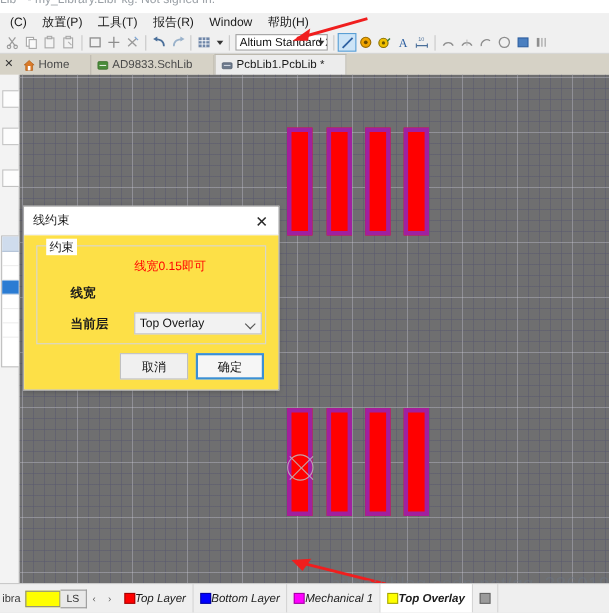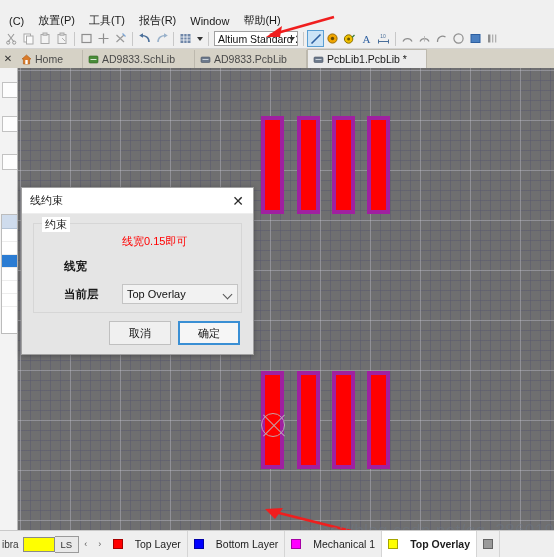--- a/index.html
+++ b/index.html
@@ -149,21 +149,21 @@
     position: absolute; left: 0; top: 0; width: 100%; height: 26px;
     display: flex; align-items: center; justify-content: space-between;
     padding-left: 8px; background: #ffffff; border-bottom: 1px solid #eeeeee;
   }
   .dlg-title .txt { font-size: 11px; color: #1b1b1b; }
   .dlg-close {
     width: 30px; height: 25px; display: flex; align-items: center; justify-content: center;
     font-size: 14px; color: #2a2a2a; line-height: 1;
   }
   .dlg-body {
-    position: absolute; left: 0; top: 26px; width: 100%; bottom: 0; background: #e5e5e5;
+    position: absolute; left: 0; top: 26px; width: 100%; bottom: 0; background: #fde047;
   }
   .group {
     position: absolute; left: 11px; top: 9px; right: 11px; height: 90px;
     border: 1px solid #d6d6d6;
   }
   .group-label {
     position: absolute; left: 8px; top: -7px; background: #ffffff;
     padding: 0 3px; font-size: 11px; color: #1b1b1b;
   }
   .hint {
@@ -229,32 +229,36 @@
   .sb-ls {
     width: 24px; height: 17px; background: #e9e9e9; border: 1px solid #9a9a9a;
     border-left: 0; display: flex; align-items: center; justify-content: center;
     font-size: 9.5px; color: #333; flex: 0 0 auto;
   }
   .sb-nav {
     width: 14px; height: 17px; display: flex; align-items: center; justify-content: center;
     color: #5a5a5a; font-size: 9px; flex: 0 0 auto;
   }
   .layertab {
-    height: 27px; display: flex; align-items: center; gap: 12px; padding: 0 6px;
+    height: 27px; display: flex; align-items: center; gap: 0; padding: 0 6px;
     font-size: 10.5px; color: #1c1c1c; white-space: nowrap; flex: 0 0 auto;
     border-right: 1px solid #d5d5d5;
+    font-style: italic;
   }
   .layertab.active { background: #ffffff; font-weight: bold; }
   .lsw { width: 10px; height: 10px; border: 1px solid rgba(0,0,0,.35); flex: 0 0 auto; }
 </style>
 </head>
 <body>
 
 <div id="app">
 
+  <div class="titlebar">
+    <span class="ttext">Lib * - my_Library.LibPkg. Not signed in.</span>
+  </div>
 
   <div class="menubar">
     <div class="menuitem">(C)</div>
     <div class="menuitem">放置(P)</div>
     <div class="menuitem">工具(T)</div>
     <div class="menuitem">报告(R)</div>
     <div class="menuitem">Window</div>
     <div class="menuitem">帮助(H)</div>
   </div>
 
@@ -407,27 +411,20 @@
           <rect x="4.3" y="6" width="2.4" height="4" fill="#fff"></rect>
         </svg>
       <span>Home</span>
     </div>
     <div class="tab">
       <svg class="ticon" viewBox="0 0 11 11">
           <rect x="1" y="2" width="9" height="7" rx="1" fill="#4a8c3a" stroke="#2f6622" stroke-width=".6"></rect>
           <path d="M2.5 5.5 H8.5" stroke="#fff" stroke-width=".8"></path>
         </svg>
       <span>AD9833.SchLib</span>
-    </div>
-    <div class="tab">
-      <svg class="ticon" viewBox="0 0 11 11">
-          <rect x="1" y="3" width="9" height="5.5" rx="1" fill="#6d7a8c" stroke="#4b5667" stroke-width=".6"></rect>
-          <path d="M2.5 5.5 H8.5" stroke="#e0e6ee" stroke-width=".8"></path>
-        </svg>
-      <span>AD9833.PcbLib</span>
     </div>
     <div class="tab active">
       <svg class="ticon" viewBox="0 0 11 11">
           <rect x="1" y="3" width="9" height="5.5" rx="1" fill="#6d7a8c" stroke="#4b5667" stroke-width=".6"></rect>
           <path d="M2.5 5.5 H8.5" stroke="#e0e6ee" stroke-width=".8"></path>
         </svg>
       <span>PcbLib1.PcbLib *</span>
     </div>
   </div>
 

